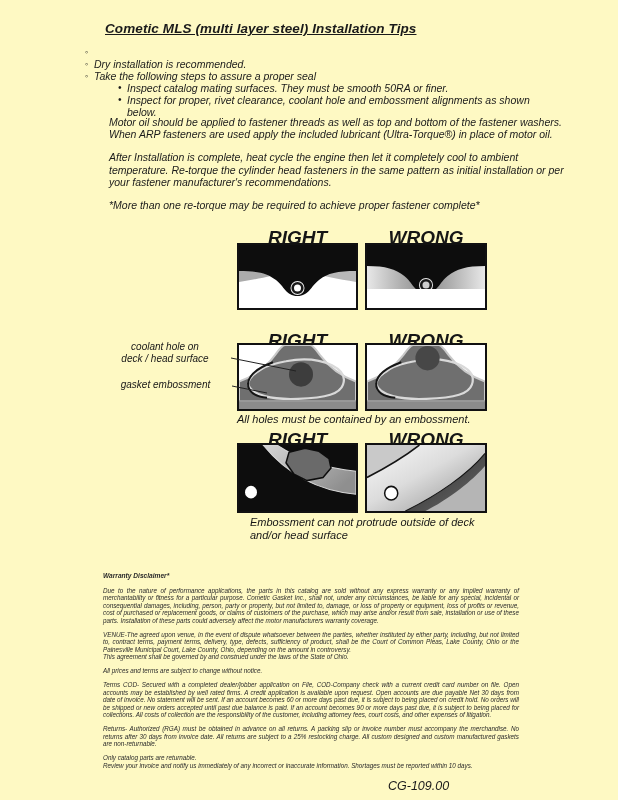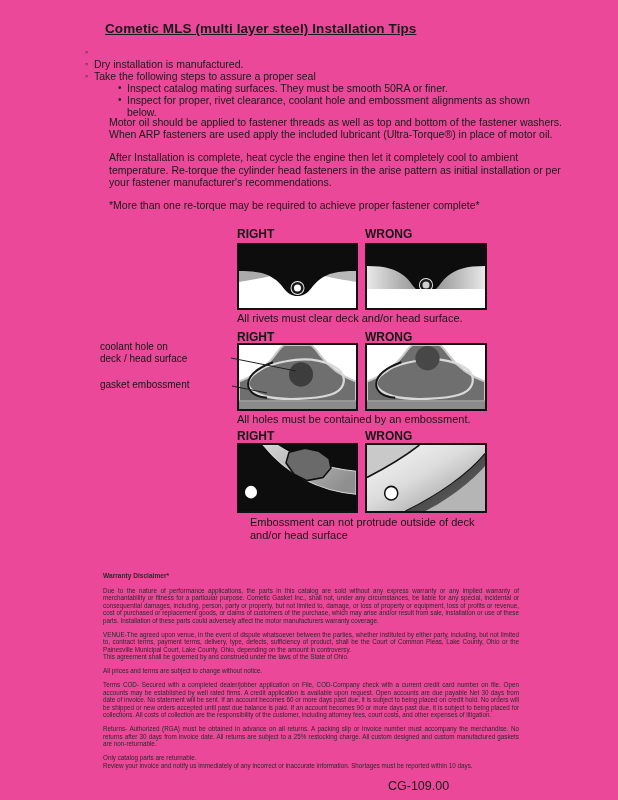--- a/index.html
+++ b/index.html
@@ -1,33 +1,33 @@
 <!DOCTYPE html>
 <html><head>
 <meta charset="utf-8">
 <style>
   html,body{margin:0;padding:0;background:#ffffff;}
-  .page{position:relative;width:618px;height:800px;background:#ec4899;overflow:hidden;
-        font-family:"Liberation Sans",sans-serif;color:#1a1a1a;}
+  .page{position:relative;width:618px;height:800px;background:#fef9c3;overflow:hidden;
+        font-family:"Liberation Sans",sans-serif;color:#1a1a1a;font-style:italic;}
   .abs{position:absolute;}
   .title{left:105px;top:21px;font-size:13.5px;font-weight:bold;
          text-decoration:underline;letter-spacing:.1px;}
   .bullets{left:85px;top:46px;width:470px;font-size:10.5px;line-height:12px;}
   .brow{display:flex;}
   .brow .glyph{width:9px;flex:0 0 9px;font-size:9px;line-height:12px;}
   .brow.sub{padding-left:33px;}
   .brow.sub .glyph{font-size:10px;}
   .diesel{left:105px;top:116px;width:462px;font-size:10.5px;line-height:12.2px;}
   .diesel h2{font-size:12.3px;font-weight:bold;margin:0 0 8px 0;}
   .diesel p{margin:0 0 11px 4px;}
-  .dg-head{font-size:12px;font-weight:bold;color:#161616;}
+  .dg-head{font-size:19px;font-weight:bold;text-align:center;color:#161616;}
   .dg-box{border:2px solid #111;background:#fff;z-index:1;}
   .dg-box svg{display:block;width:100%;height:100%;}
   .dg-cap{font-size:11px;line-height:12.5px;color:#161616;}
-  .ann-label{font-size:10px;line-height:11.5px;text-align:left;color:#161616;}
+  .ann-label{font-size:10px;line-height:11.5px;text-align:center;color:#161616;}
   .arrows{z-index:2;pointer-events:none;}
   .legal{left:103px;top:572px;width:416px;font-size:6.3px;line-height:7.5px;
          color:#2a2a2a;}
   .legal .lh{font-weight:bold;font-size:6.6px;margin:0 0 7px 0;}
   .legal p{margin:0 0 6.5px 0;text-align:justify;}
   .legal p.tight{margin:0;}
   .legal p.single{text-align:left;}
   .footer-code{left:388px;top:779px;font-size:12.5px;color:#1a1a1a;}
 </style>
 </head>
@@ -36,39 +36,39 @@
 <div class="page">
 
   <div class="abs title">Cometic MLS (multi layer steel) Installation Tips</div>
 
   <div class="abs bullets">
     <div class="brow">
       <span class="glyph">◦</span>
     </div>
     <div class="brow">
       <span class="glyph">◦</span>
-      <span>Dry installation is manufactured.</span>
+      <span>Dry installation is recommended.</span>
     </div>
     <div class="brow">
       <span class="glyph">◦</span>
       <span>Take the following steps to assure a proper seal</span>
     </div>
     <div class="brow sub">
       <span class="glyph">•</span>
       <span>Inspect catalog mating surfaces.  They must be smooth 50RA or finer.</span>
     </div>
     <div class="brow sub">
       <span class="glyph">•</span>
       <span>Inspect for proper, rivet clearance, coolant hole and embossment alignments as shown below.</span>
     </div>
   </div>
 
   <div class="abs diesel">
     <p>Motor oil should be applied to fastener threads as well as top and bottom of the fastener washers. When ARP fasteners are used apply the included lubricant (Ultra-Torque®) in place of motor oil.</p>
-    <p>After Installation is complete, heat cycle the engine then let it completely cool to ambient temperature. Re-torque the cylinder head fasteners in the arise pattern as initial installation or per your fastener manufacturer's recommendations.</p>
+    <p>After Installation is complete, heat cycle the engine then let it completely cool to ambient temperature. Re-torque the cylinder head fasteners in the same pattern as initial installation or per your fastener manufacturer's recommendations.</p>
     <p>*More than one re-torque may be required to achieve proper fastener complete*</p>
   </div>
 
   <div class="abs dg-head" style="left:237px;top:227px;width:121px;">RIGHT</div>
   <div class="abs dg-head" style="left:365px;top:227px;width:122px;">WRONG</div>
 
   <div class="abs dg-box" style="left:237px;top:243px;width:117px;height:63px;">
     <svg viewBox="0 0 117 63" preserveAspectRatio="none">
       <rect x="0" y="0" width="117" height="63" fill="#ffffff"></rect>
       <path d="M0,26 H46 C36,31 18,34 0,37 Z" fill="#ababab"></path>
@@ -92,21 +92,20 @@
       </defs>
       <rect x="0" y="0" width="117" height="63" fill="#ffffff"></rect>
       <rect x="0" y="21" width="117" height="26" fill="url(#gB)"></rect>
       <path d="M0,0 H117 V21 C98,21 89,24 80,31 C72,37 70,48 58.5,48 C47,48 45,37 37,31 C28,24 19,21 0,21 Z" fill="#0d0d0d"></path>
       <circle cx="58.5" cy="40" r="7" fill="#e8e8e8"></circle>
       <circle cx="58.5" cy="40" r="4.8" fill="#cfcfcf" stroke="#1a1a1a" stroke-width="2.6"></circle>
       <rect x="0" y="44" width="117" height="19" fill="#ffffff"></rect>
     </svg>
   </div>
 
-  <div class="abs dg-cap" style="left:237px;top:312px;width:300px;">All rivets must clear deck and/or head surface.</div>
 
   <div class="abs dg-head" style="left:237px;top:330px;width:121px;">RIGHT</div>
   <div class="abs dg-head" style="left:365px;top:330px;width:122px;">WRONG</div>
 
   <div class="abs ann-label" style="left:100px;top:341px;width:130px;">
     <div>coolant hole on</div>
     <div>deck / head surface</div>
   </div>
   <div class="abs ann-label" style="left:100px;top:379px;width:131px;">gasket embossment</div>
 

